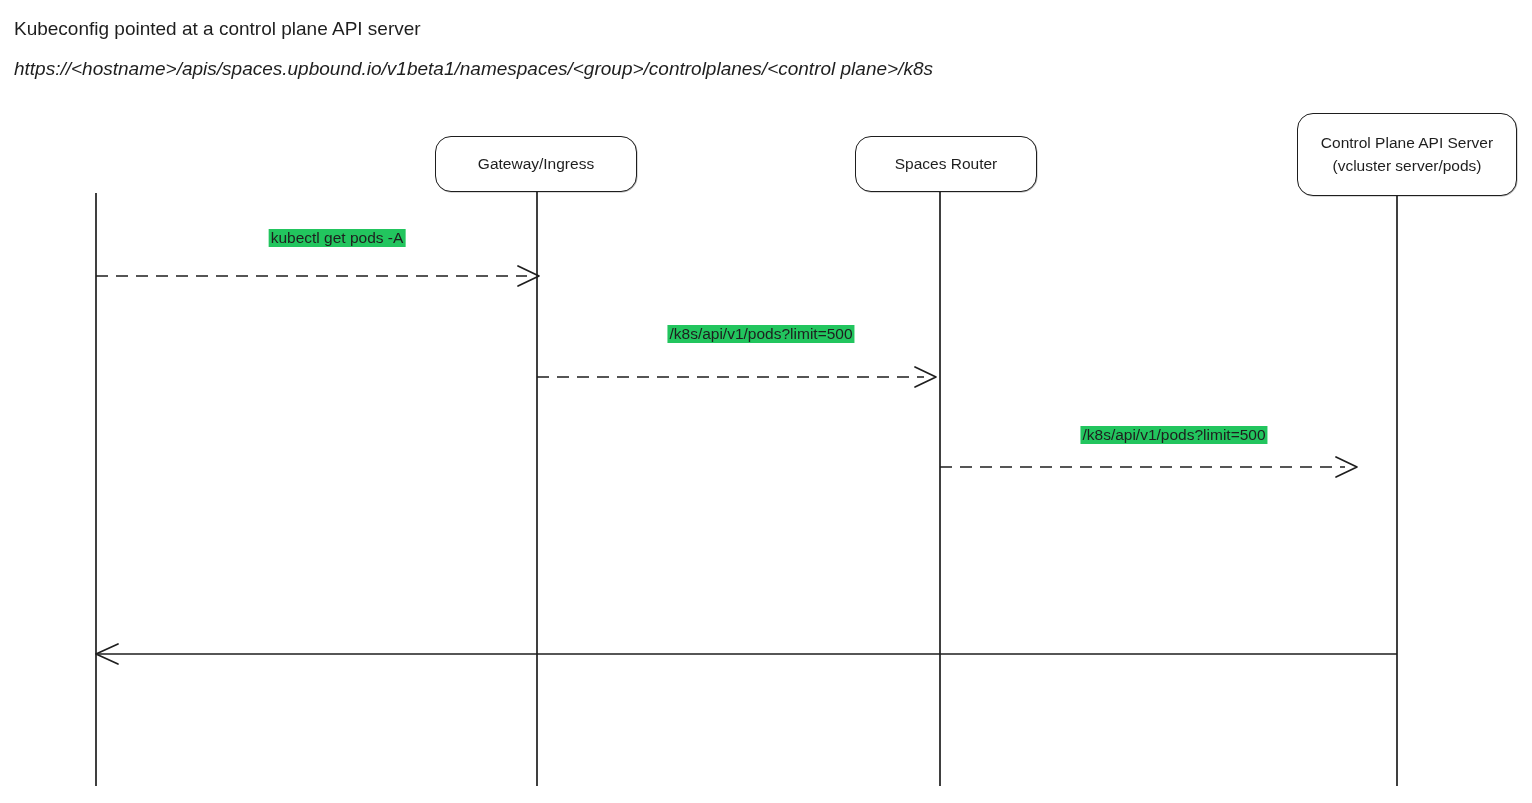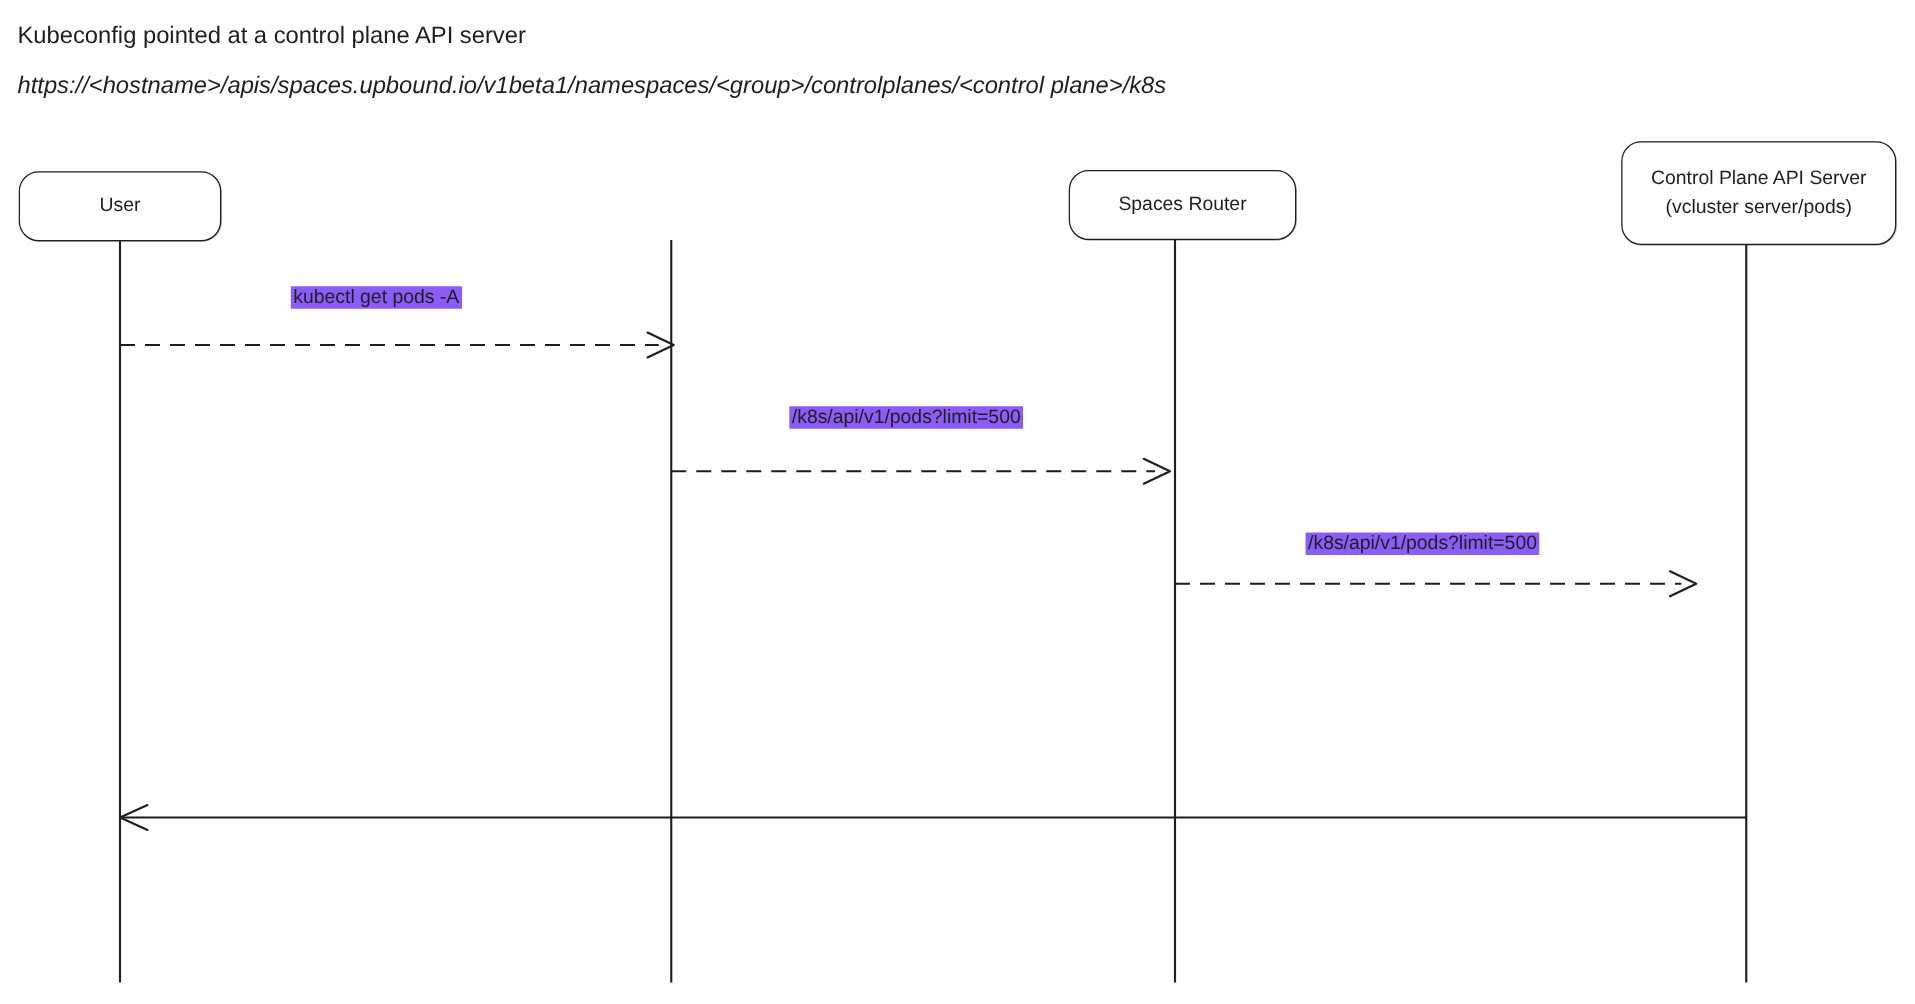--- a/index.html
+++ b/index.html
@@ -55,22 +55,23 @@
   .actor.gateway  { left: 435px;  top: 136px; width: 202px; height: 56px; }
   .actor.spaces   { left: 855px;  top: 136px; width: 182px; height: 56px; }
   .actor.cplane   { left: 1297px; top: 113px; width: 220px; height: 83px; }
 
   .msg-label {
     position: absolute;
     transform: translateX(-50%);
     font-size: 15.5px;
     white-space: nowrap;
     color: #1e1e1e;
-    background: #8b5cf6;
+    background: #22c55e;
     padding: 0 2px;
+    margin-left: 36px;
   }
   .msg-label.m1 { left: 301px;  top: 229px; }
   .msg-label.m2 { left: 725px;  top: 325px; }
   .msg-label.m3 { left: 1138px; top: 426px; }
 </style>
 </head>
 <body>
 
 <div class="canvas">
 
@@ -90,22 +91,22 @@
     <line x1="537" y1="377" x2="924" y2="377" stroke-dasharray="12 8"></line>
     <polyline points="915,367 936,377 915,387" stroke-linecap="round" stroke-linejoin="round"></polyline>
 
     <line x1="940" y1="467" x2="1345" y2="467" stroke-dasharray="12 8"></line>
     <polyline points="1336,457 1357,467 1336,477" stroke-linecap="round" stroke-linejoin="round"></polyline>
 
     <line x1="1397" y1="654" x2="98" y2="654"></line>
     <polyline points="118,644 96,654 118,664" stroke-linecap="round" stroke-linejoin="round"></polyline>
   </svg>
 
-  <div class="actor user">
-    <span>User</span>
+  <div class="actor gateway">
+    <span>Gateway/Ingress</span>
   </div>
   <div class="actor spaces">
     <span>Spaces Router</span>
   </div>
   <div class="actor cplane">
     <span>Control Plane API Server</span>
     <span>(vcluster server/pods)</span>
   </div>
 
   <div class="msg-label m1">kubectl get pods -A</div>

